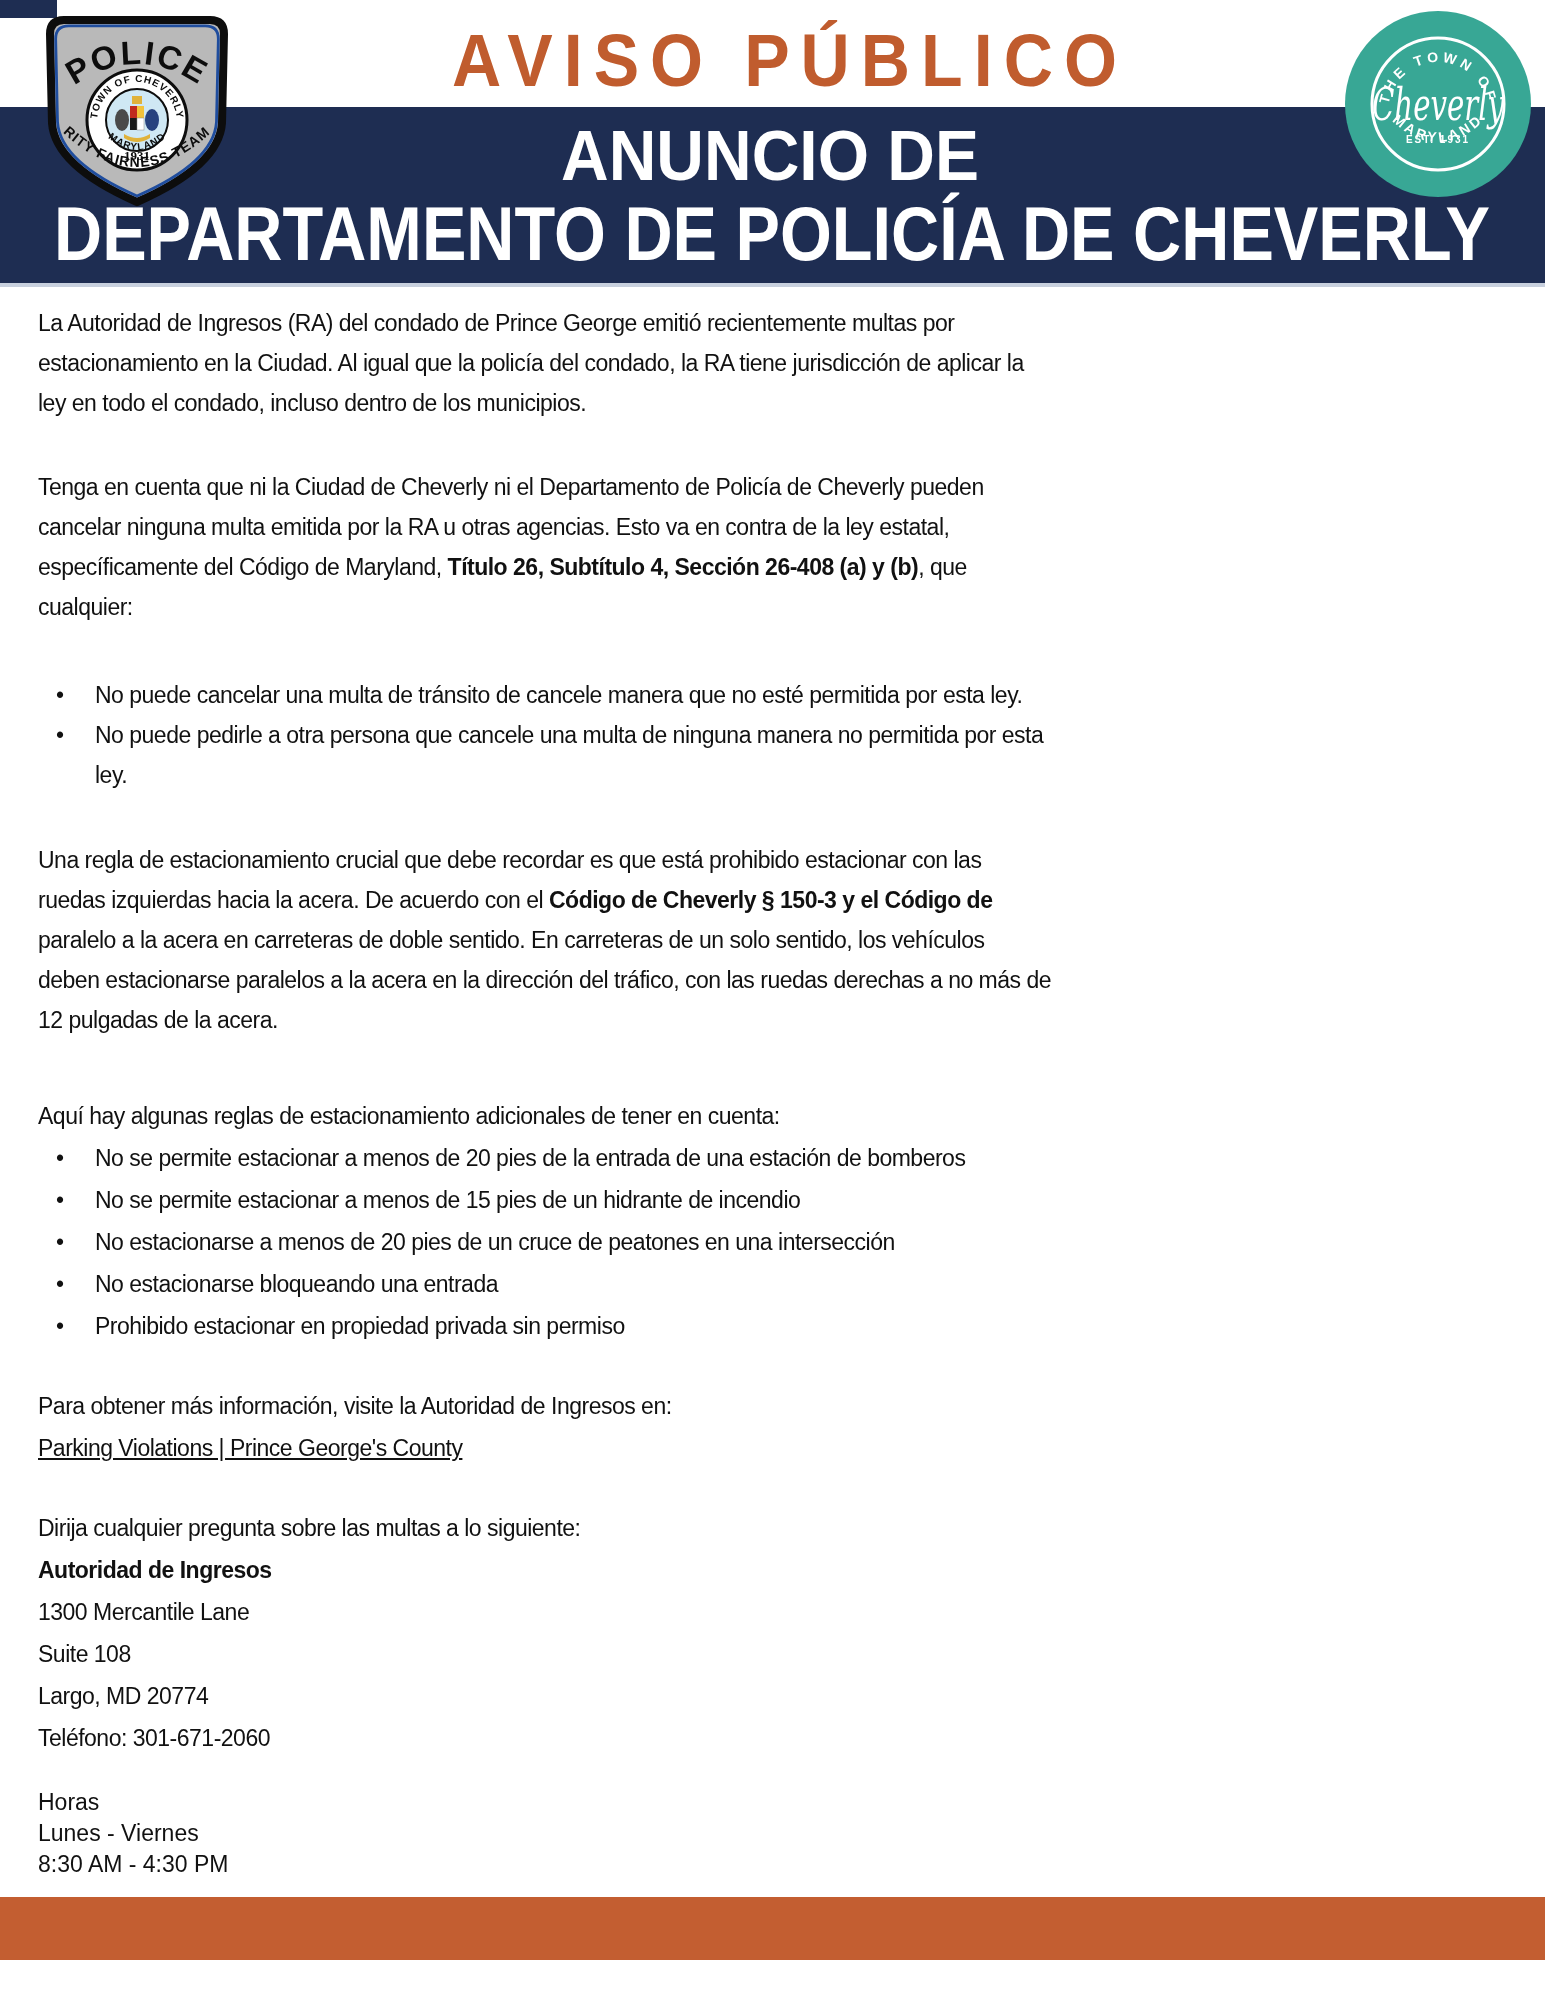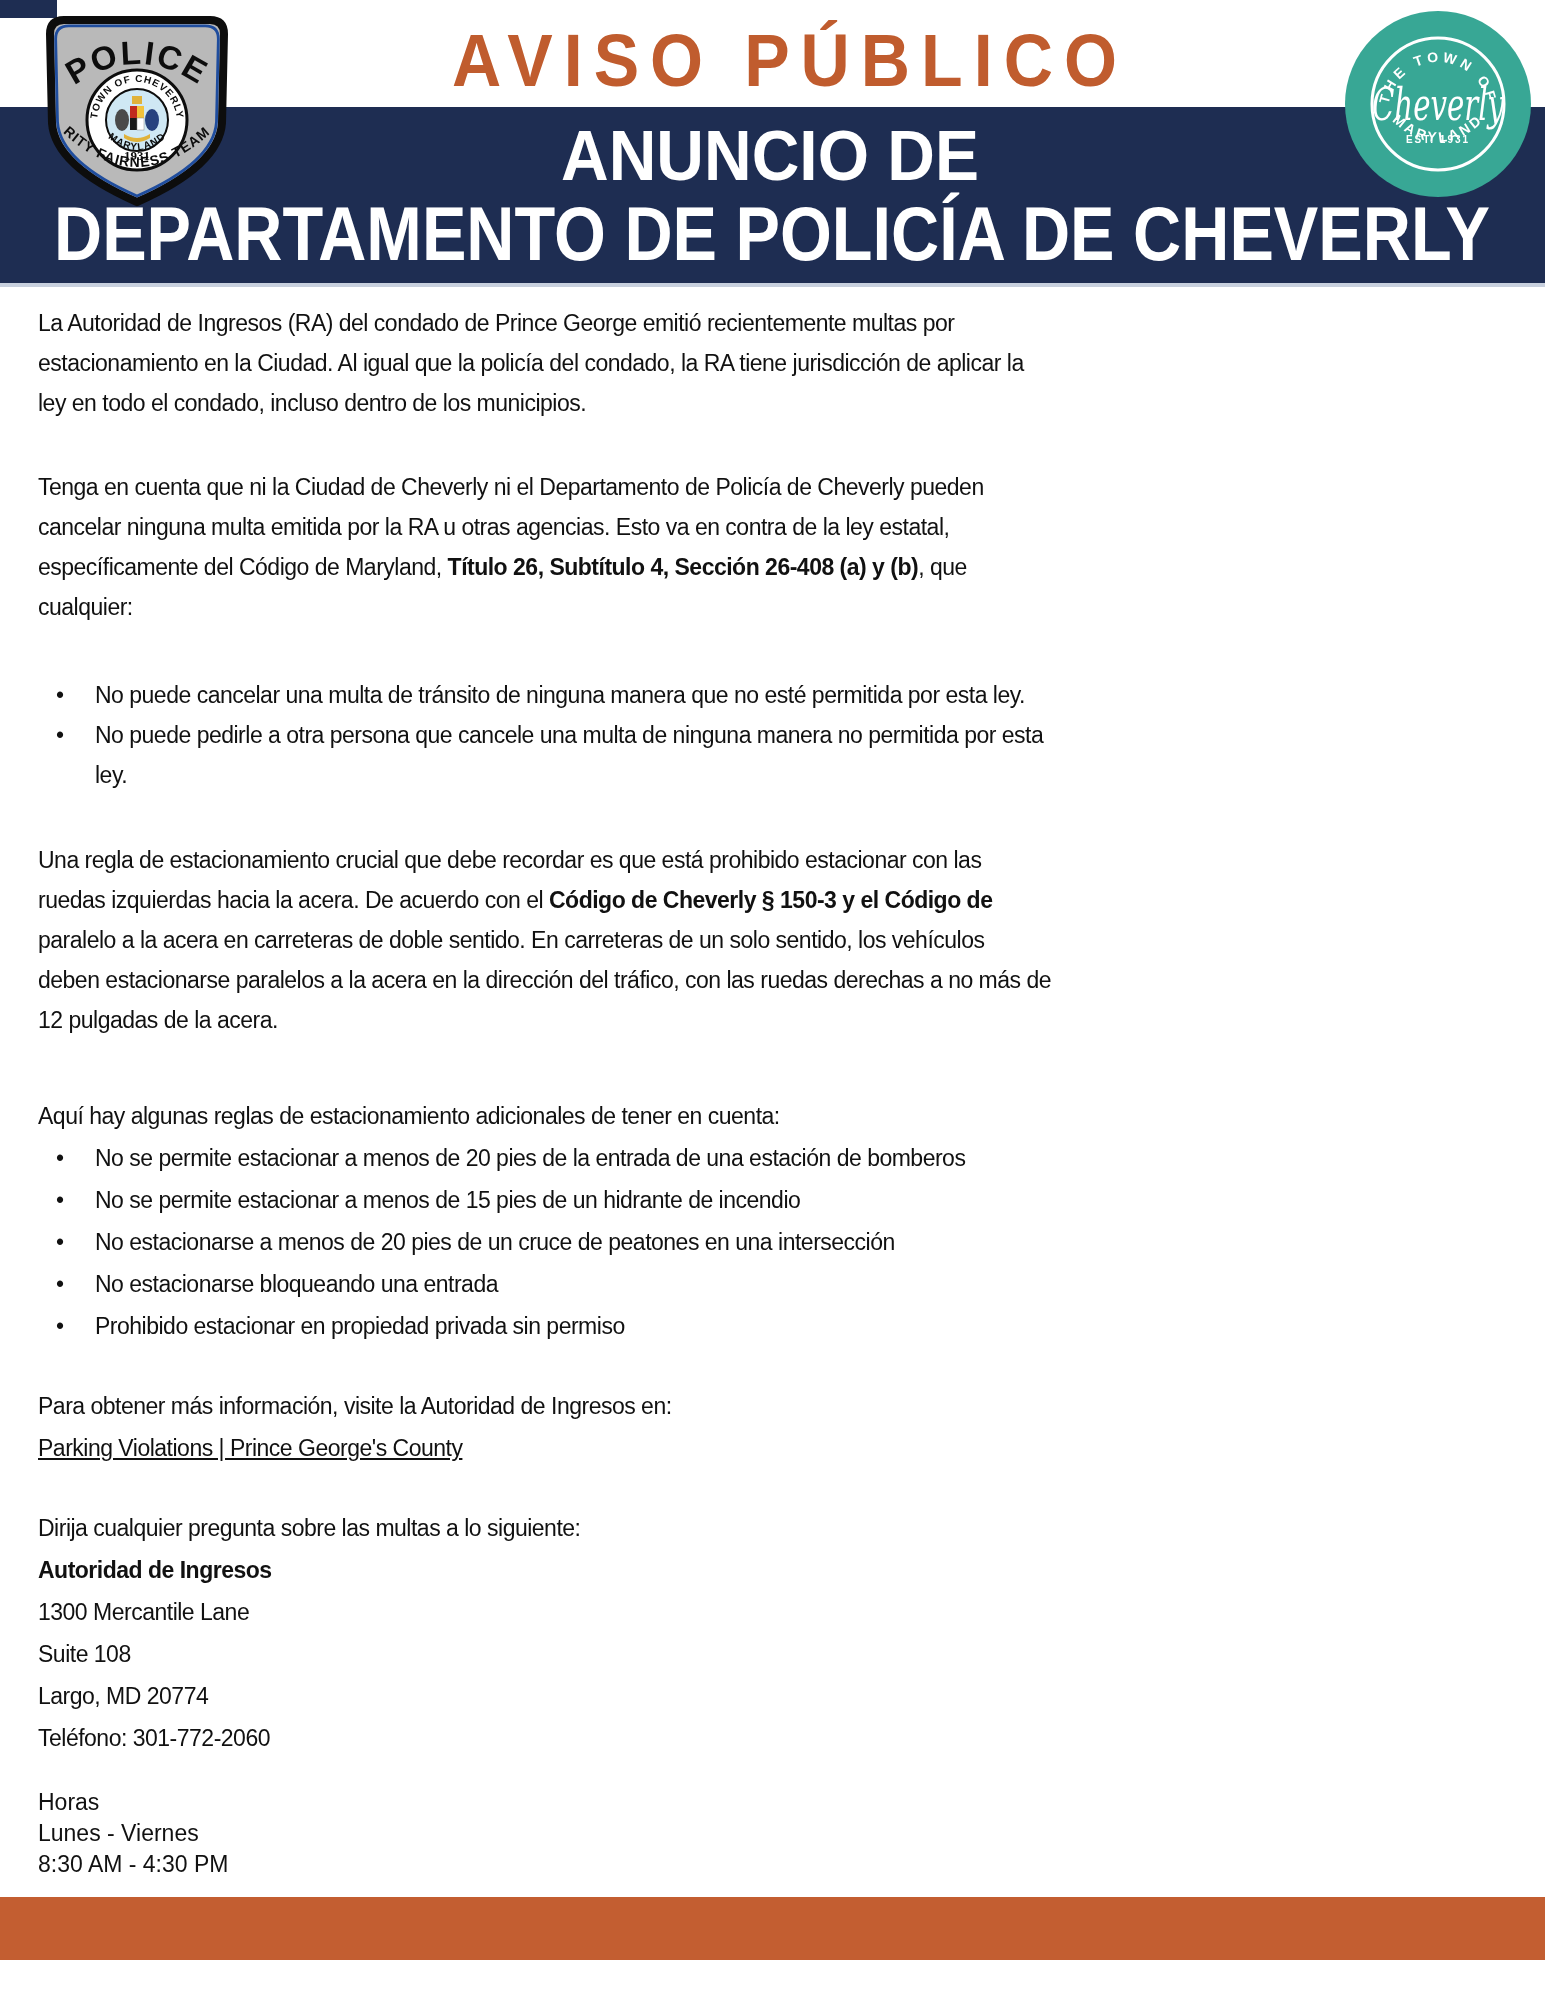--- a/index.html
+++ b/index.html
@@ -105,21 +105,21 @@
       <div class="line"><span>estacionamiento en la Ciudad. Al igual que la policía del condado, la RA tiene jurisdicción de aplicar la</span></div>
       <div class="line"><span>ley en todo el condado, incluso dentro de los municipios.</span></div>
     </div>
     <div class="block b-p2">
       <div class="line"><span>Tenga en cuenta que ni la Ciudad de Cheverly ni el Departamento de Policía de Cheverly pueden</span></div>
       <div class="line"><span>cancelar ninguna multa emitida por la RA u otras agencias. Esto va en contra de la ley estatal,</span></div>
       <div class="line"><span>específicamente del Código de Maryland, </span><b>Título 26, Subtítulo 4, Sección 26-408 (a) y (b)</b><span>, que</span></div>
       <div class="line"><span>cualquier:</span></div>
     </div>
     <div class="block b-ul1">
-      <div class="line bullet"><span class="dot">•</span><span>No puede cancelar una multa de tránsito de ninguna manera que no esté permitida por esta ley.</span></div>
+      <div class="line bullet"><span class="dot">•</span><span>No puede cancelar una multa de tránsito de cancele manera que no esté permitida por esta ley.</span></div>
       <div class="line bullet"><span class="dot">•</span><span>No puede pedirle a otra persona que cancele una multa de ninguna manera no permitida por esta</span></div>
       <div class="line cont"><span>ley.</span></div>
     </div>
     <div class="block b-p3">
       <div class="line"><span>Una regla de estacionamiento crucial que debe recordar es que está prohibido estacionar con las</span></div>
       <div class="line"><span>ruedas izquierdas hacia la acera. De acuerdo con el </span><b>Código de Cheverly § 150-3 y el Código de</b></div>
       <div class="line"><span>paralelo a la acera en carreteras de doble sentido. En carreteras de un solo sentido, los vehículos</span></div>
       <div class="line"><span>deben estacionarse paralelos a la acera en la dirección del tráfico, con las ruedas derechas a no más de</span></div>
       <div class="line"><span>12 pulgadas de la acera.</span></div>
     </div>
@@ -136,21 +136,21 @@
     <div class="block b-p5">
       <div class="line"><span>Para obtener más información, visite la Autoridad de Ingresos en:</span></div>
       <div class="line link"><span>Parking Violations | Prince George's County</span></div>
     </div>
     <div class="block b-p6">
       <div class="line"><span>Dirija cualquier pregunta sobre las multas a lo siguiente:</span></div>
       <div class="line"><b>Autoridad de Ingresos</b></div>
       <div class="line"><span>1300 Mercantile Lane</span></div>
       <div class="line"><span>Suite 108</span></div>
       <div class="line"><span>Largo, MD 20774</span></div>
-      <div class="line"><span>Teléfono: 301-772-2060</span></div>
+      <div class="line"><span>Teléfono: 301-671-2060</span></div>
     </div>
     <div class="block b-p7">
       <div class="line"><span>Horas</span></div>
       <div class="line"><span>Lunes - Viernes</span></div>
       <div class="line"><span>8:30 AM - 4:30 PM</span></div>
     </div>
   </div>
 
 <div class="footer-bar"></div>
 

